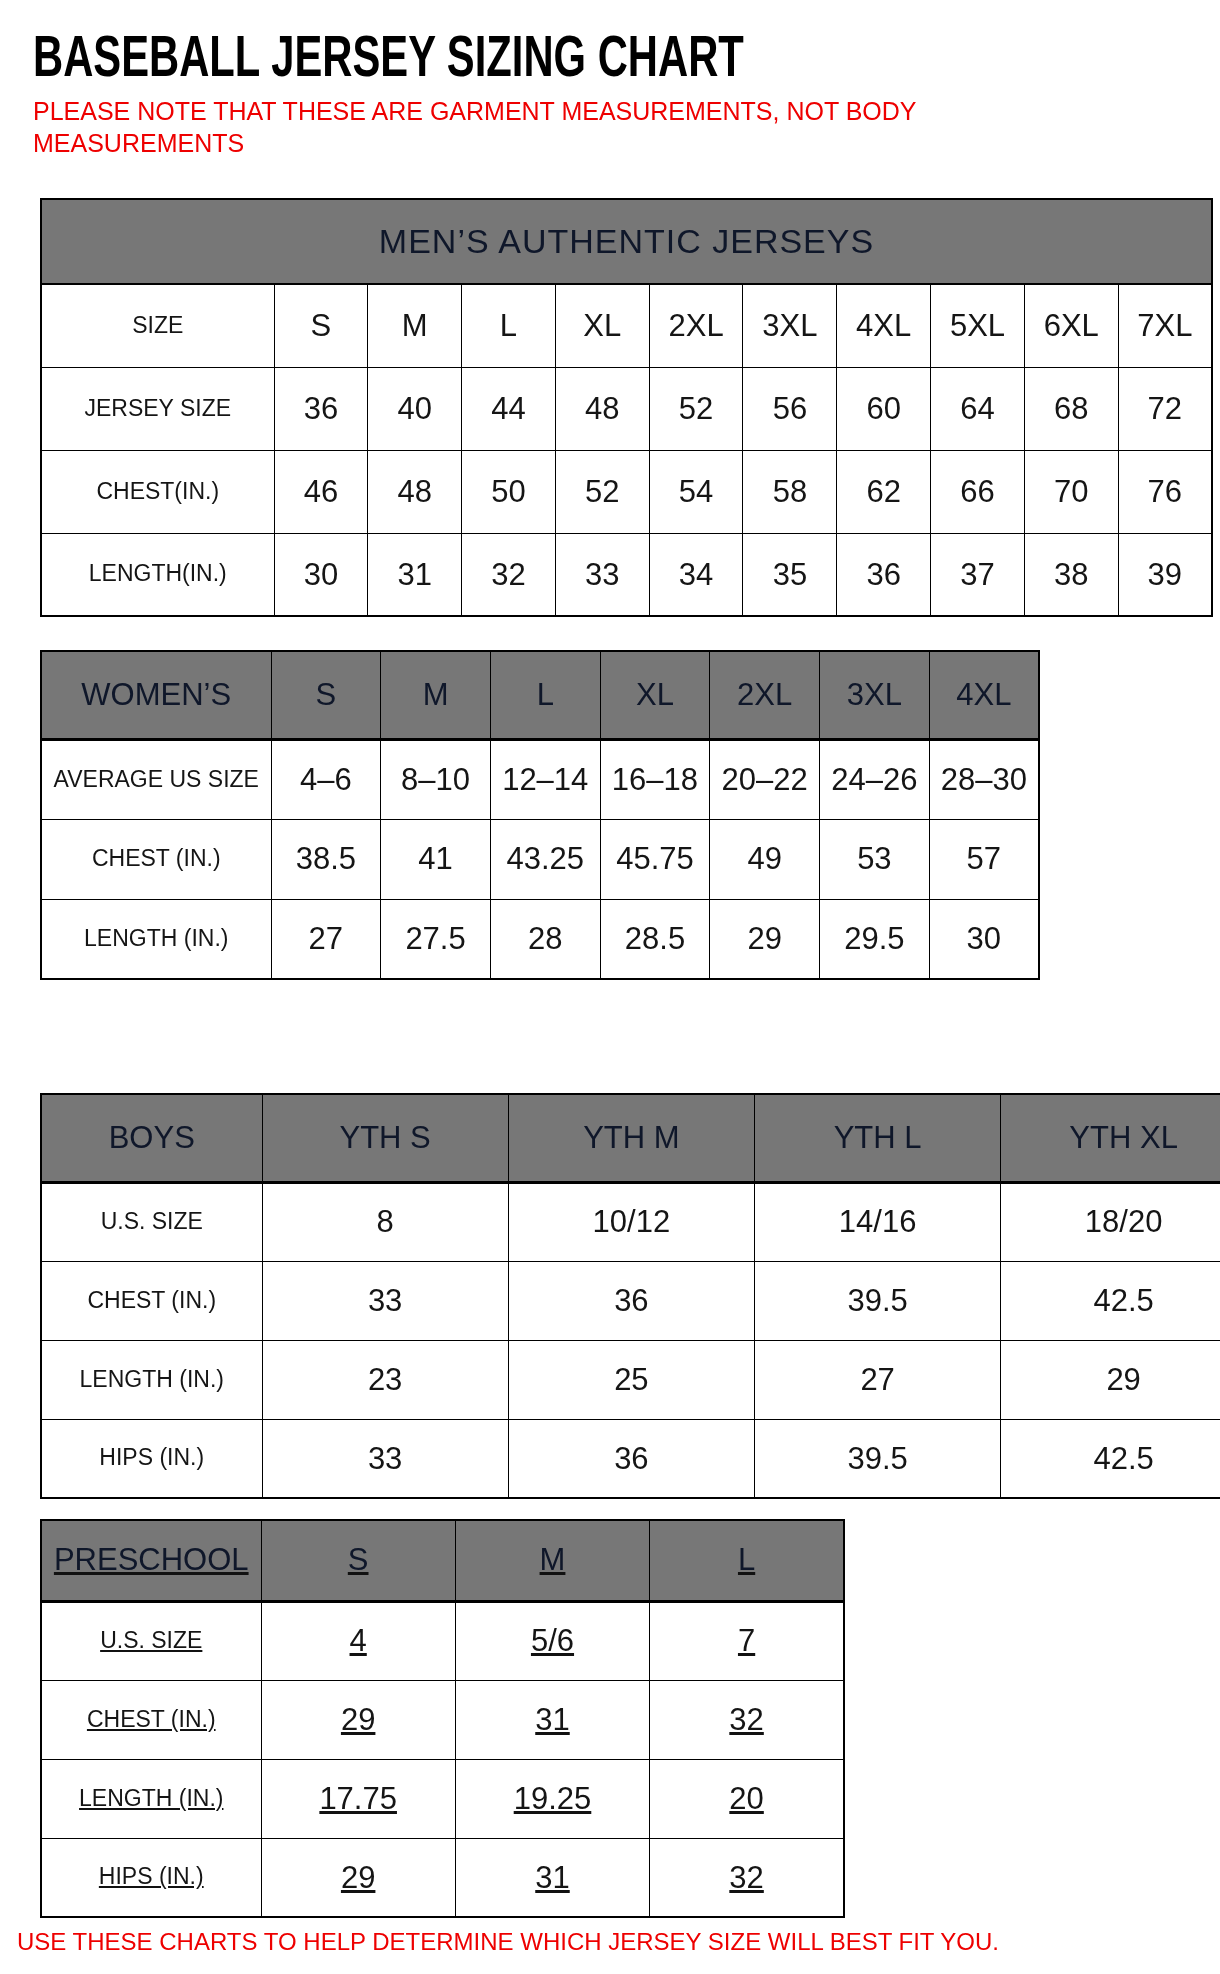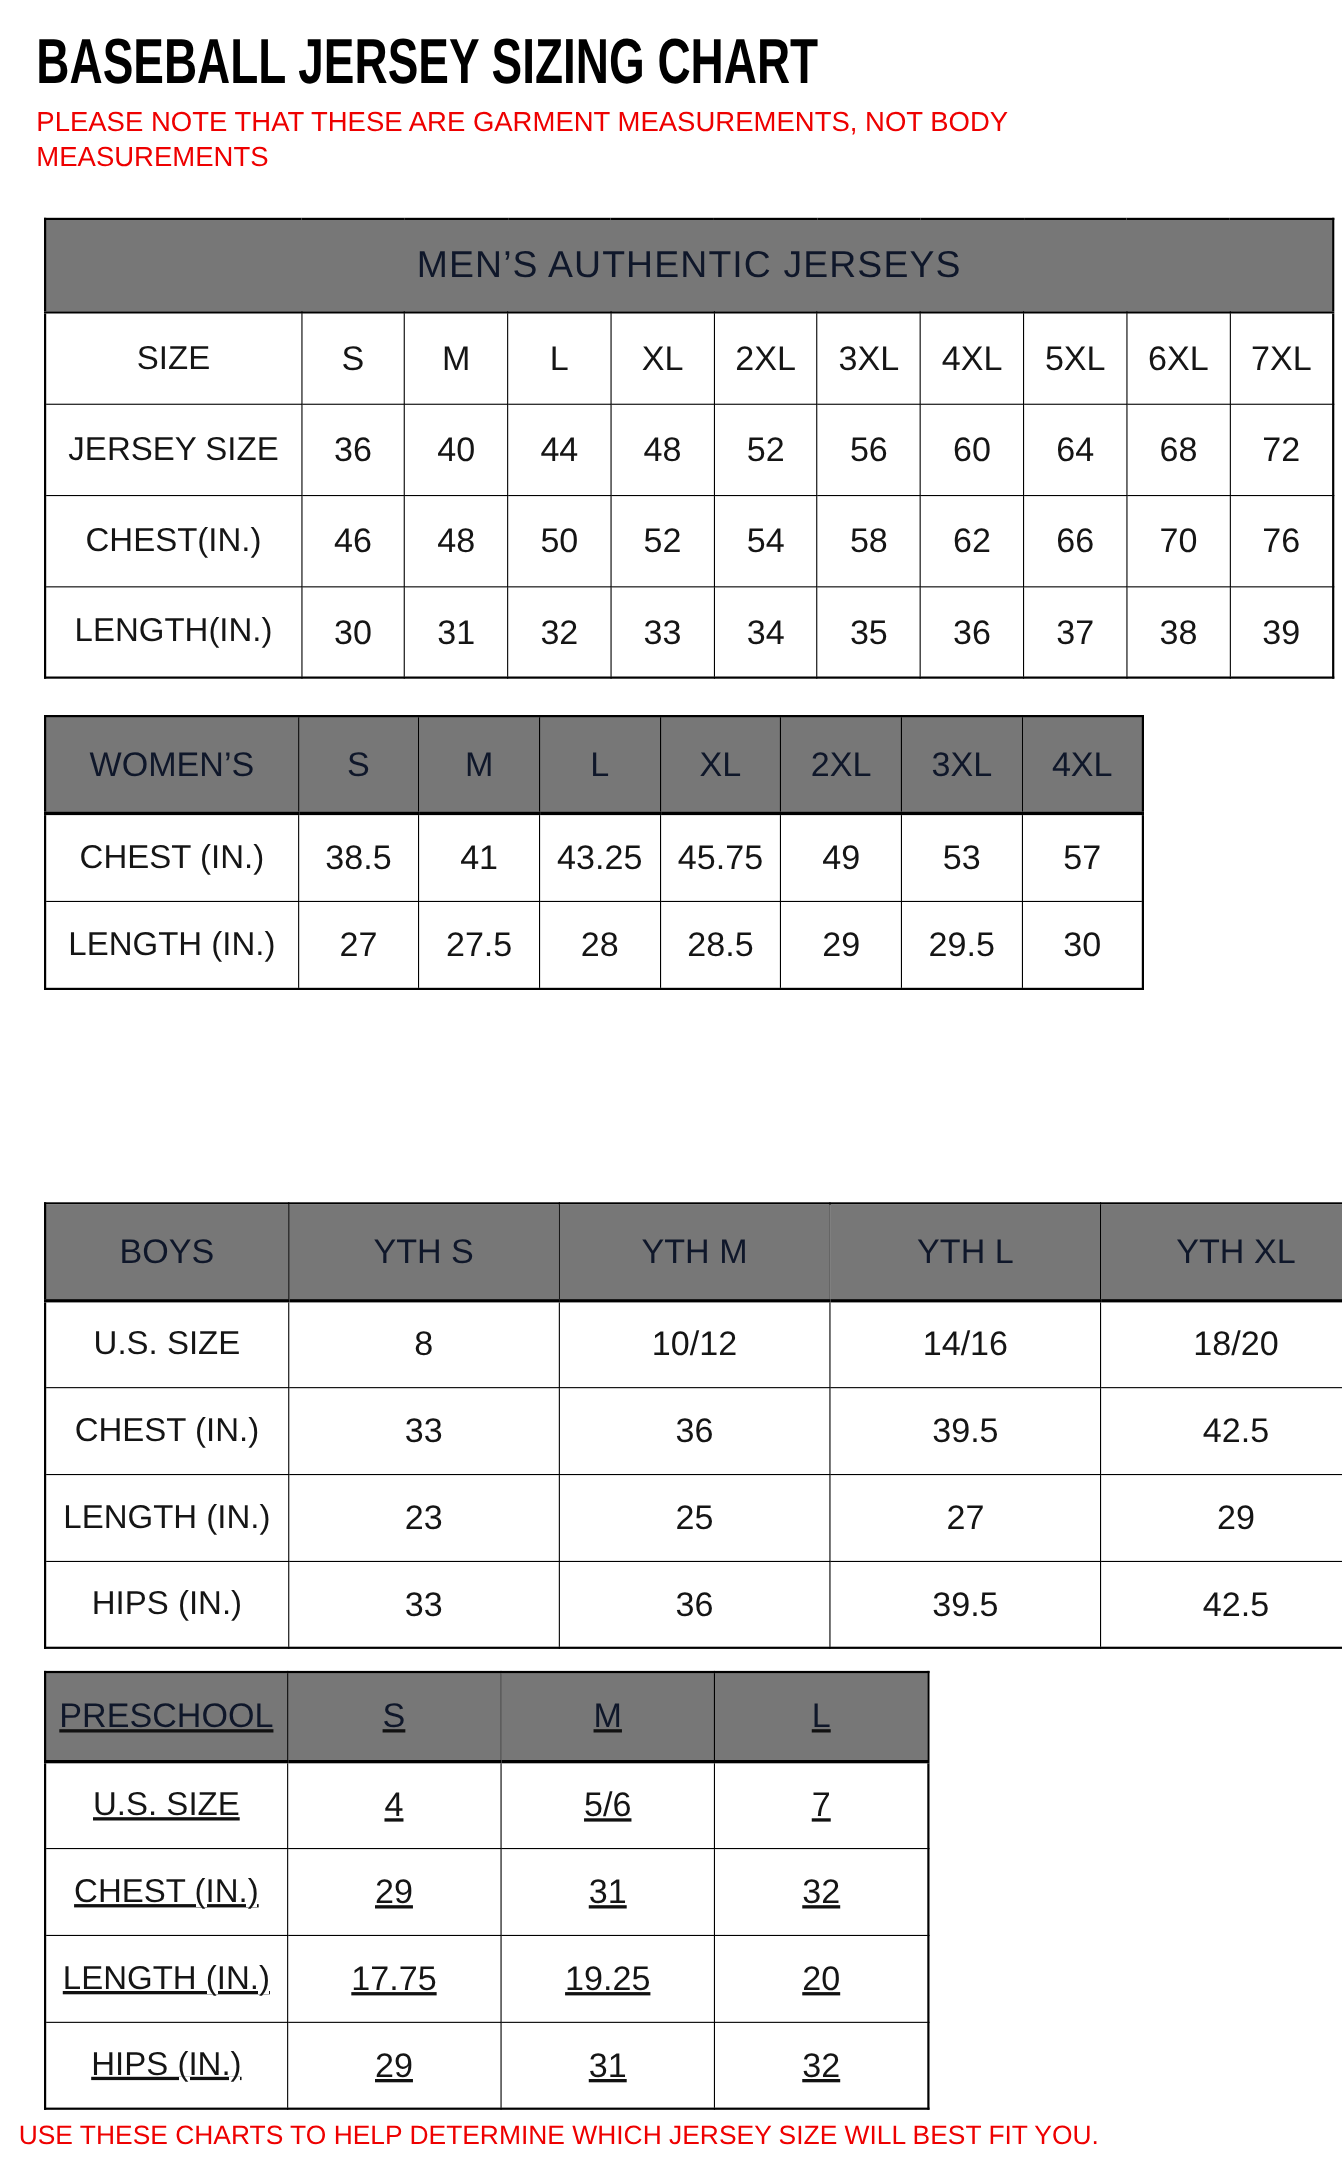--- a/index.html
+++ b/index.html
@@ -39,21 +39,21 @@
   
   .tbl thead th{
     background:var(--gray);color:#0f172a;font-size:31px;
     border-bottom:3px solid var(--border);
   }
   #tbl-mens thead th{
     font-size:34px;letter-spacing:1px;border-bottom:2px solid var(--border);
   }
   
   .tbl tbody td{font-size:31px;color:#151515;background:#ffffff;line-height:1.2;}
-  .tbl tbody td.label-cell{font-size:30px;}
+  .tbl tbody td.label-cell{font-size:23px;}
   
   #tbl-mens{top:198px;width:1173px;}
   #tbl-mens thead tr{height:85px;}
   #tbl-mens tbody tr{height:83px;}
   #tbl-womens{top:650px;width:1000px;padding-left:40px;}
   #tbl-womens thead tr{height:88px;}
   #tbl-womens tbody tr{height:80px;}
   #tbl-boys{top:1093px;width:1208px;}
   #tbl-boys thead tr{height:88px;}
   #tbl-boys tbody tr{height:79px;}
@@ -146,20 +146,30 @@
         <th>M</th>
         <th>L</th>
         <th>XL</th>
         <th>2XL</th>
         <th>3XL</th>
         <th>4XL</th>
       </tr>
   </thead>
   <tbody>
       <tr>
+        <td class="label-cell">AVERAGE US SIZE</td>
+        <td class="value-cell">4–6</td>
+        <td class="value-cell">8–10</td>
+        <td class="value-cell">12–14</td>
+        <td class="value-cell">16–18</td>
+        <td class="value-cell">20–22</td>
+        <td class="value-cell">24–26</td>
+        <td class="value-cell">28–30</td>
+      </tr>
+      <tr>
         <td class="label-cell">CHEST (IN.)</td>
         <td class="value-cell">38.5</td>
         <td class="value-cell">41</td>
         <td class="value-cell">43.25</td>
         <td class="value-cell">45.75</td>
         <td class="value-cell">49</td>
         <td class="value-cell">53</td>
         <td class="value-cell">57</td>
       </tr>
       <tr>

